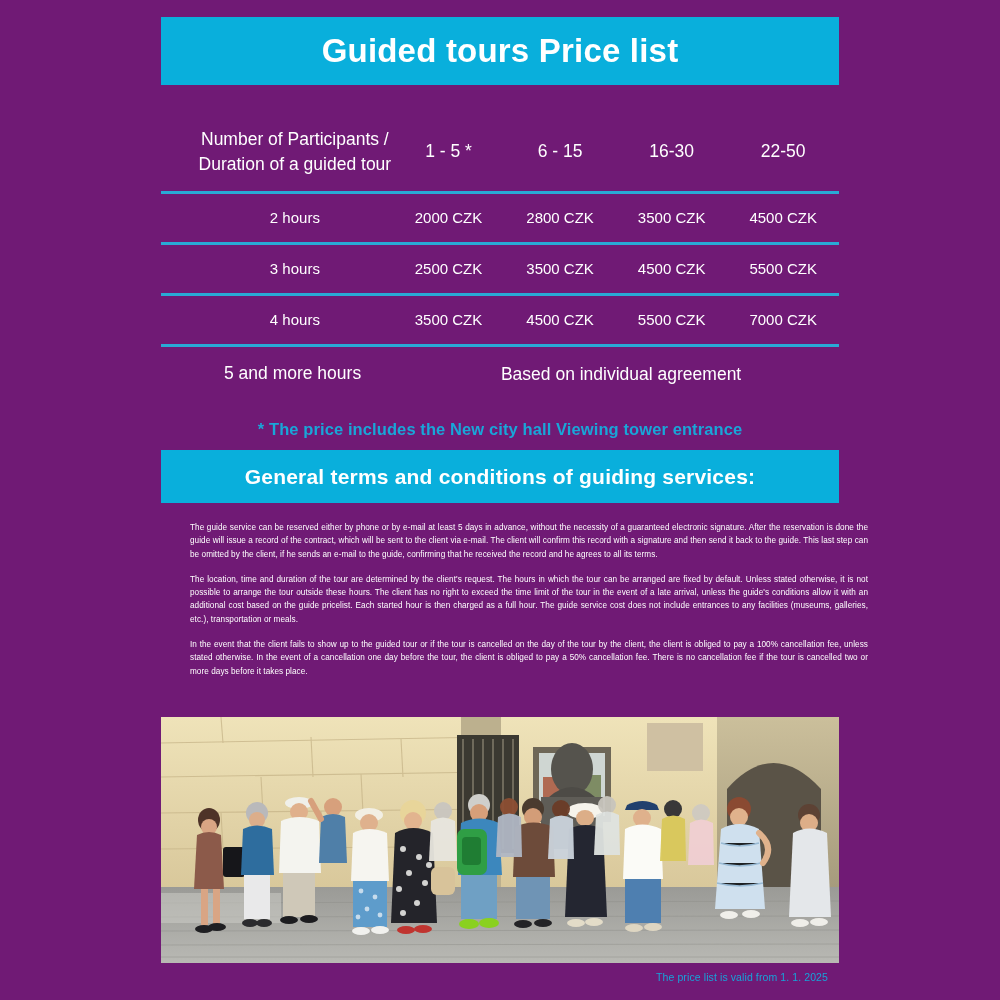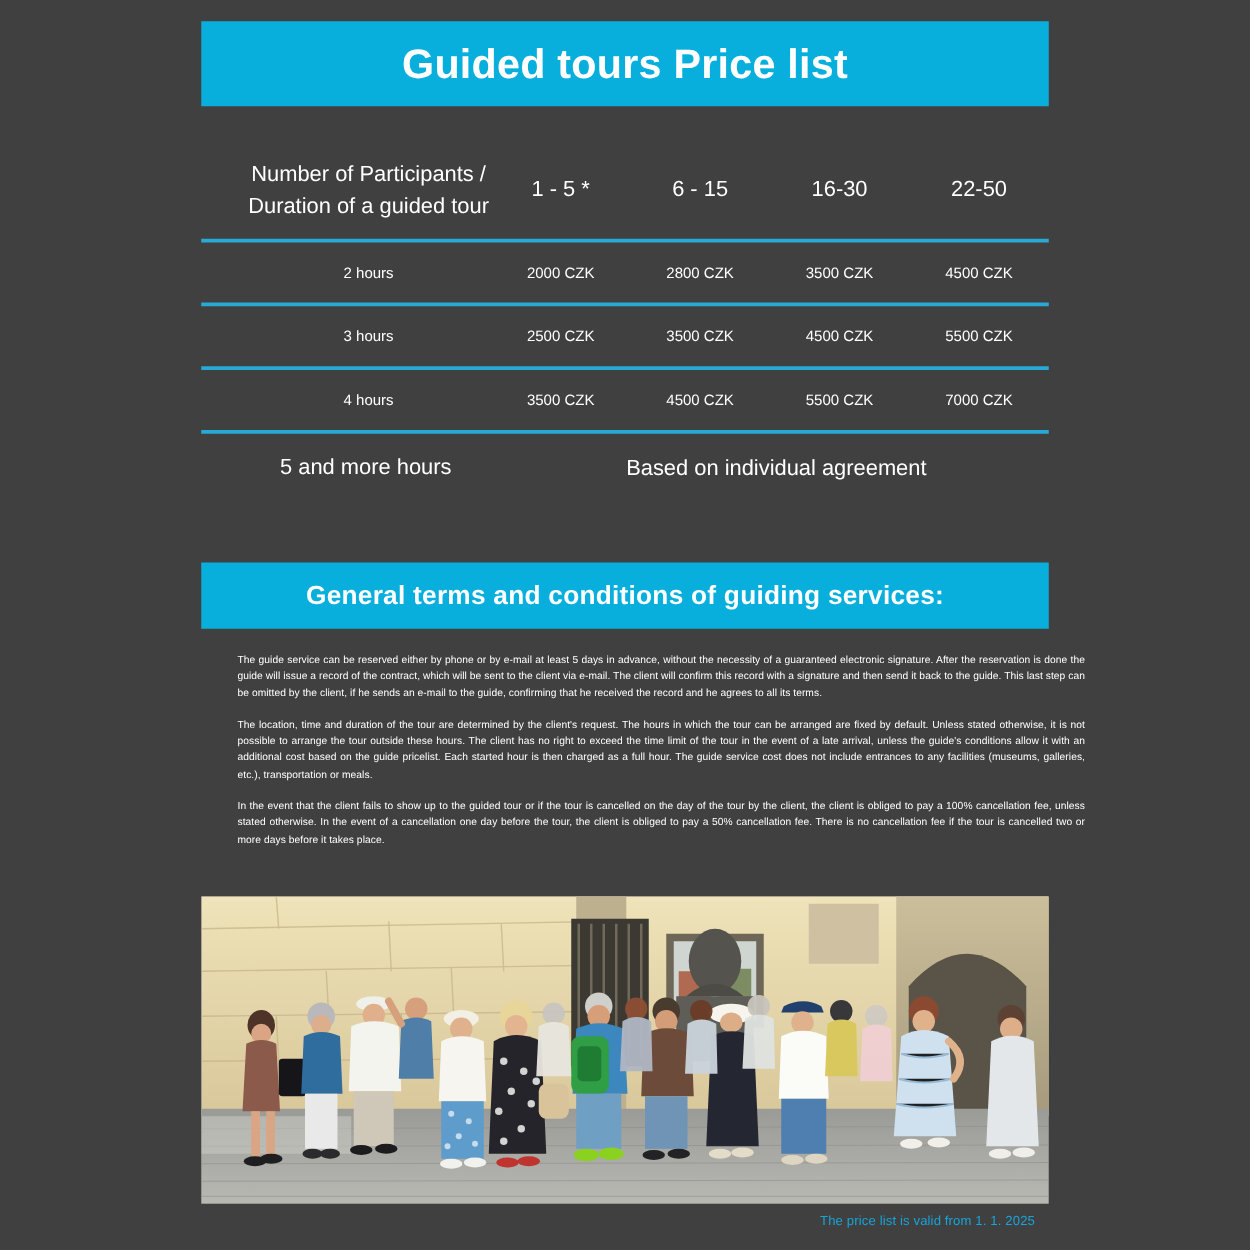--- a/index.html
+++ b/index.html
@@ -15,21 +15,21 @@
     font-family: "Liberation Sans", sans-serif;
     color: #ffffff;
     position: relative;
   }
 
   .page {
     position: absolute;
     left: 0; top: 0;
     width: 1000px;
     height: 1000px;
-    background: #404040;
+    background: #701a75;
   }
 
   
   .banner {
     position: absolute;
     left: 161px;
     width: 678px;
     background: #09afdc;
     display: flex;
     align-items: center;
@@ -63,21 +63,21 @@
 
   .row {
     display: flex;
     align-items: center;
     width: 100%;
   }
 
   .cell {
     text-align: center;
     color: #ffffff;
-    font-size: 12px;
+    font-size: 15px;
     line-height: 1.35;
   }
 
   
   .c-label { width: 200px; margin-left: 36px; }
   .c-1     { width: 114px; }
   .c-2     { width: 114px; }
   .c-3     { width: 114px; }
   .c-4     { width: 114px; }
 
@@ -220,20 +220,21 @@
 
     <div class="divider"></div>
 
     <div class="row note-row">
       <div class="cell c-label">5 and more hours</div>
       <div class="note-span">Based on individual agreement</div>
     </div>
 
   </div>
 
+  <div class="footnote">* The price includes the New city hall Viewing tower entrance</div>
 
   <div class="banner banner-terms">
     <span>General terms and conditions of guiding services:</span>
   </div>
 
   <div class="terms">
     <p>The guide service can be reserved either by phone or by e-mail at least 5 days in advance, without the necessity of a guaranteed electronic signature. After the reservation is done the guide will issue a record of the contract, which will be sent to the client via e-mail. The client will confirm this record with a signature and then send it back to the guide. This last step can be omitted by the client, if he sends an e-mail to the guide, confirming that he received the record and he agrees to all its terms.</p>
     <p>The location, time and duration of the tour are determined by the client's request. The hours in which the tour can be arranged are fixed by default. Unless stated otherwise, it is not possible to arrange the tour outside these hours. The client has no right to exceed the time limit of the tour in the event of a late arrival, unless the guide's conditions allow it with an additional cost based on the guide pricelist. Each started hour is then charged as a full hour. The guide service cost does not include entrances to any facilities (museums, galleries, etc.), transportation or meals.</p>
     <p>In the event that the client fails to show up to the guided tour or if the tour is cancelled on the day of the tour by the client, the client is obliged to pay a 100% cancellation fee, unless stated otherwise. In the event of a cancellation one day before the tour, the client is obliged to pay a 50% cancellation fee. There is no cancellation fee if the tour is cancelled two or more days before it takes place.</p>
   </div>

